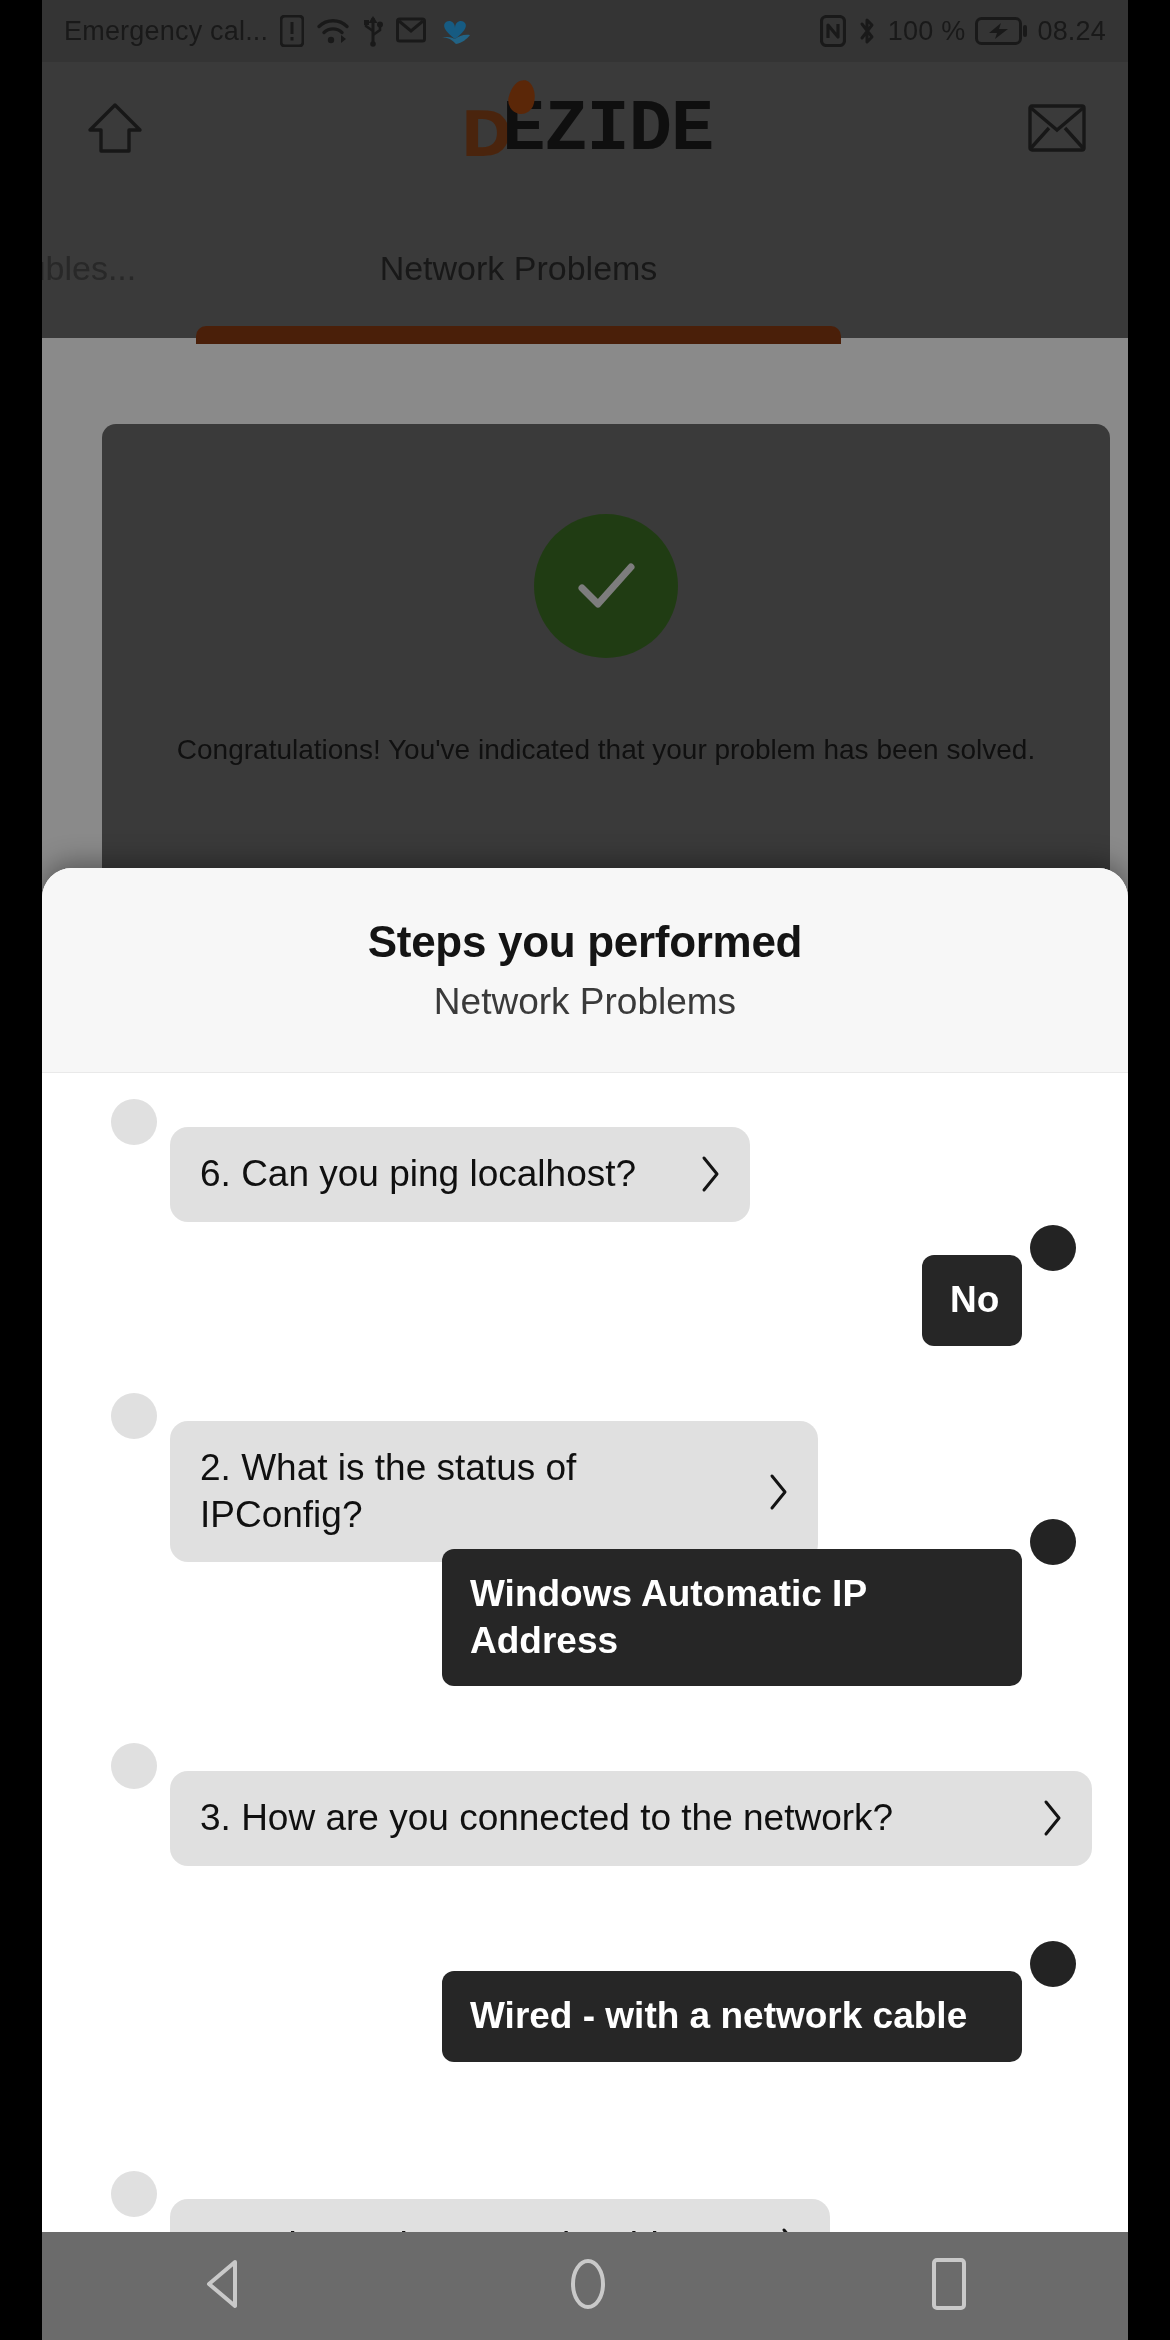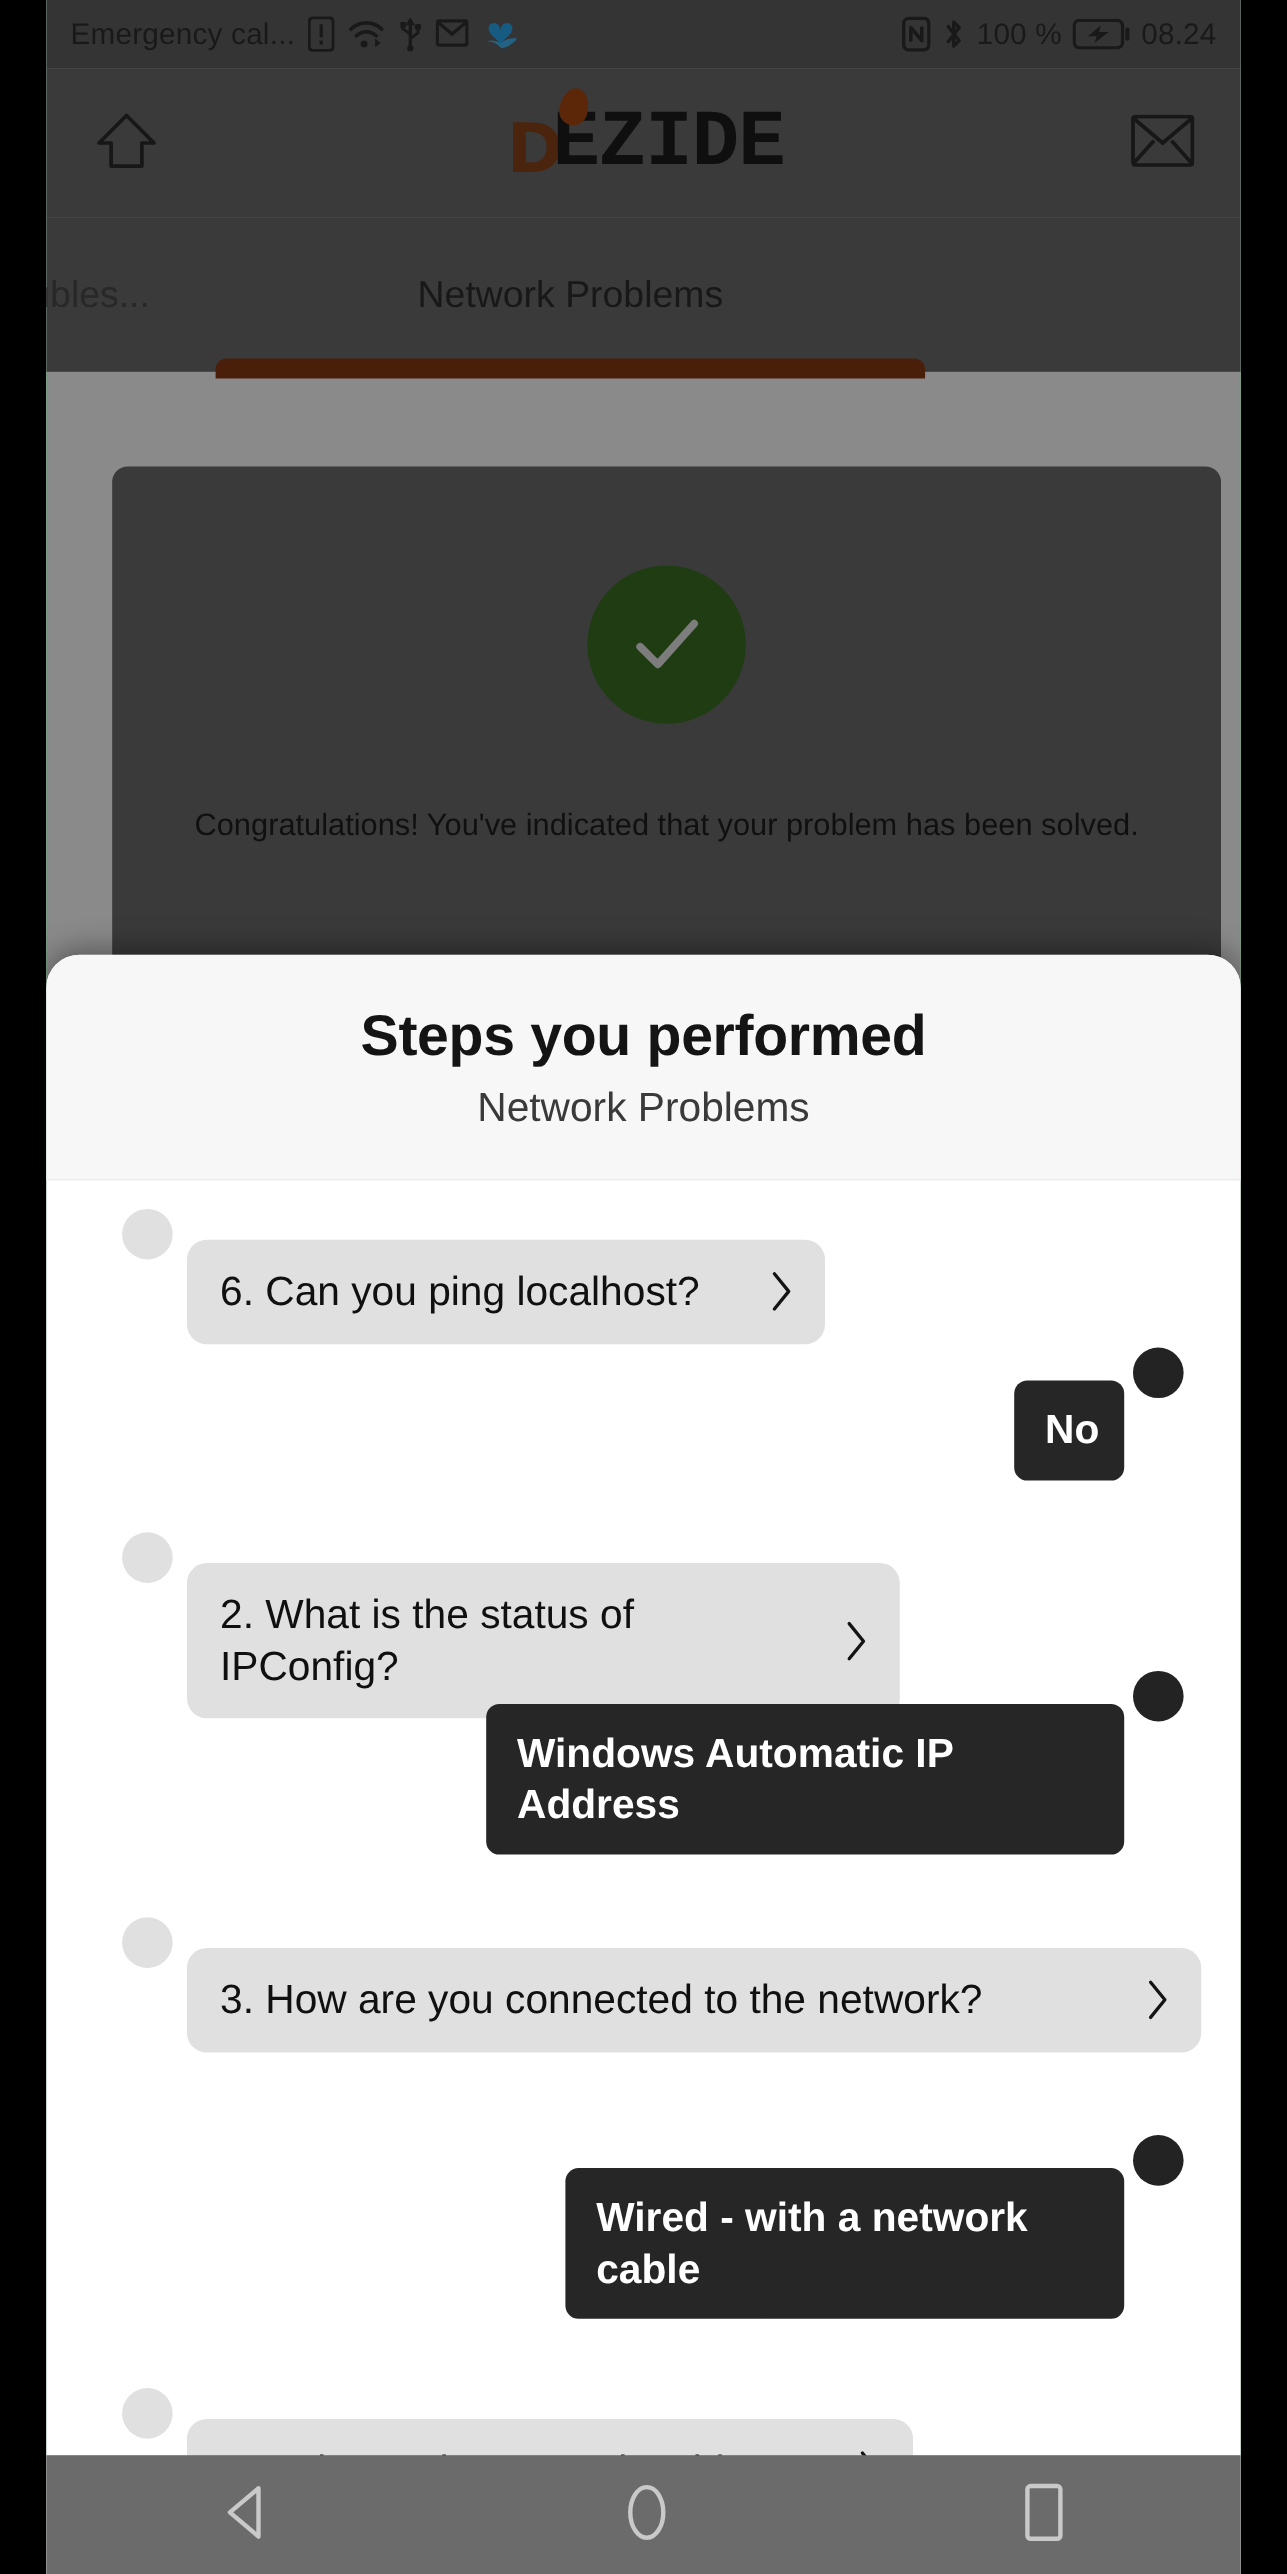--- a/index.html
+++ b/index.html
@@ -117,21 +117,21 @@
     box-shadow:0 -6px 26px rgba(0,0,0,.35);
   }
   #modal-header {
     width:100%; height:205px;
     background:#f7f7f7;
     display:flex; flex-direction:column;
     align-items:center; justify-content:center;
     border-bottom:1px solid #e9e9e9;
   }
   #modal-title {
-    font-size:52px; font-weight:bold; color:#141414; letter-spacing:-.3px;
+    font-size:44px; font-weight:bold; color:#141414; letter-spacing:-.3px;
   }
   #modal-subtitle {
     margin-top:14px; font-size:37px; color:#3a3a3a;
   }
 
   #steps-list {
     position:relative; width:100%;
     height:1267px; padding:34px 0 0 0;
     overflow:hidden;
   }
@@ -310,21 +310,21 @@
           <div class="dot q" style="top: 670px;"></div>
           <div class="bubble q" style="top: 698px; width: 922px;">
             <span class="qtext">3. How are you connected to the network?</span>
             <span class="chev">
               <svg width="22" height="40" viewBox="0 0 22 40">
                 <path d="M4 4 L17 20 L4 36" fill="none" stroke="#141414" stroke-width="3" stroke-linecap="round" stroke-linejoin="round"></path>
               </svg>
             </span>
           </div>
           <div class="dot a" style="top: 868px;"></div>
-          <div class="bubble a" style="top: 898px; width: 508px;">
+          <div class="bubble a" style="top: 898px; width: 580px;">
             <span>Wired - with a network cable</span>
           </div>
           <div class="dot q" style="top: 1098px;"></div>
           <div class="bubble q" style="top: 1126px; width: 660px;">
             <span class="qtext">4. Reinsert the network cable</span>
             <span class="chev">
               <svg width="22" height="40" viewBox="0 0 22 40">
                 <path d="M4 4 L17 20 L4 36" fill="none" stroke="#141414" stroke-width="3" stroke-linecap="round" stroke-linejoin="round"></path>
               </svg>
             </span>

